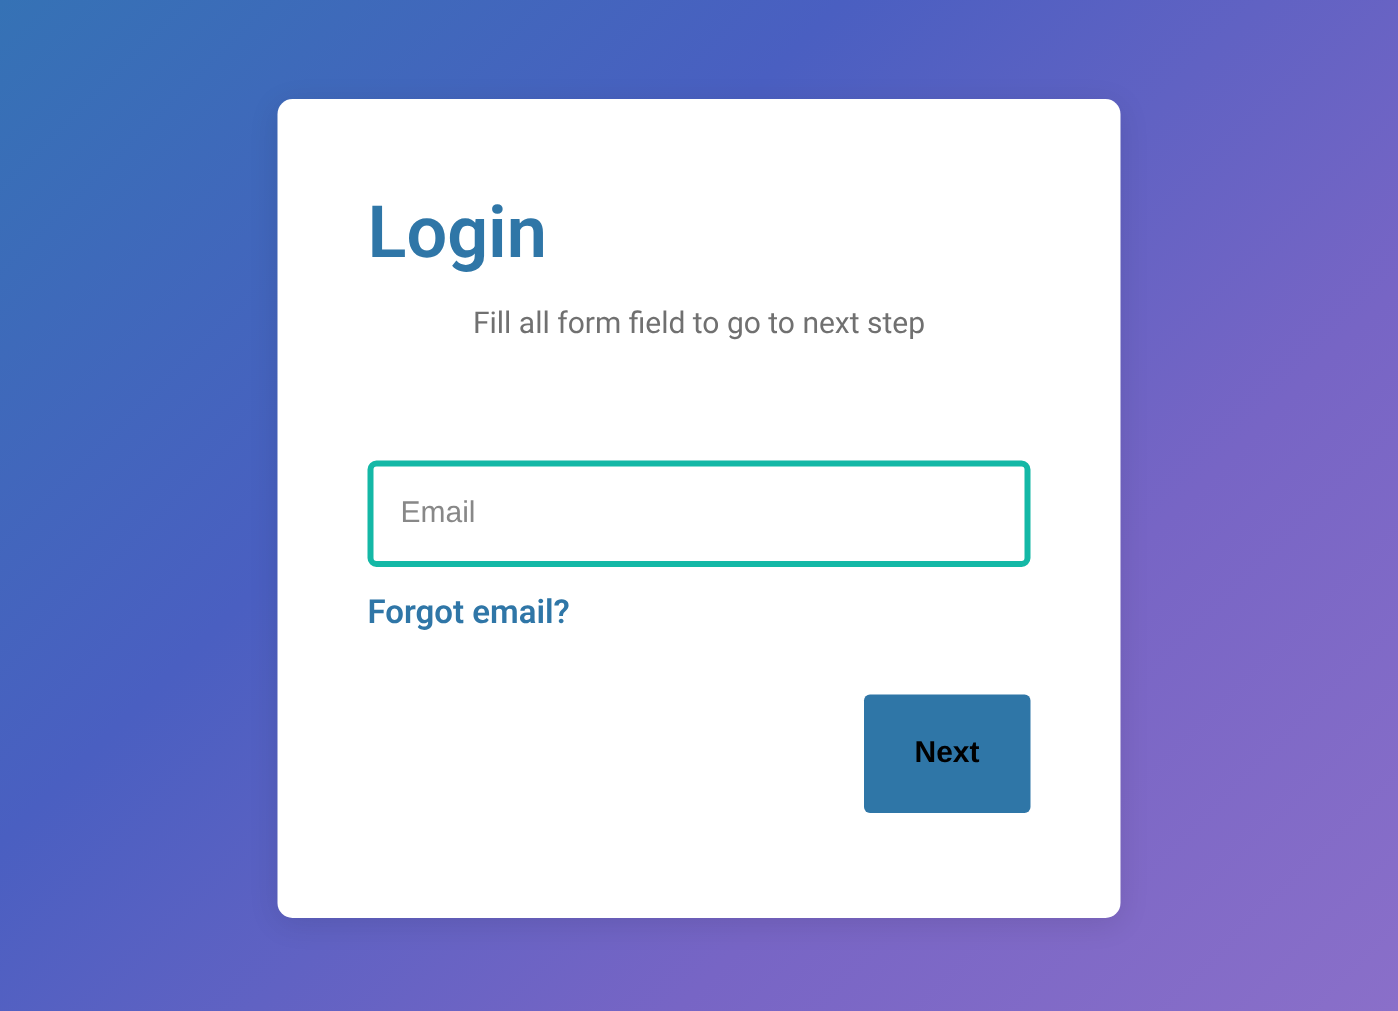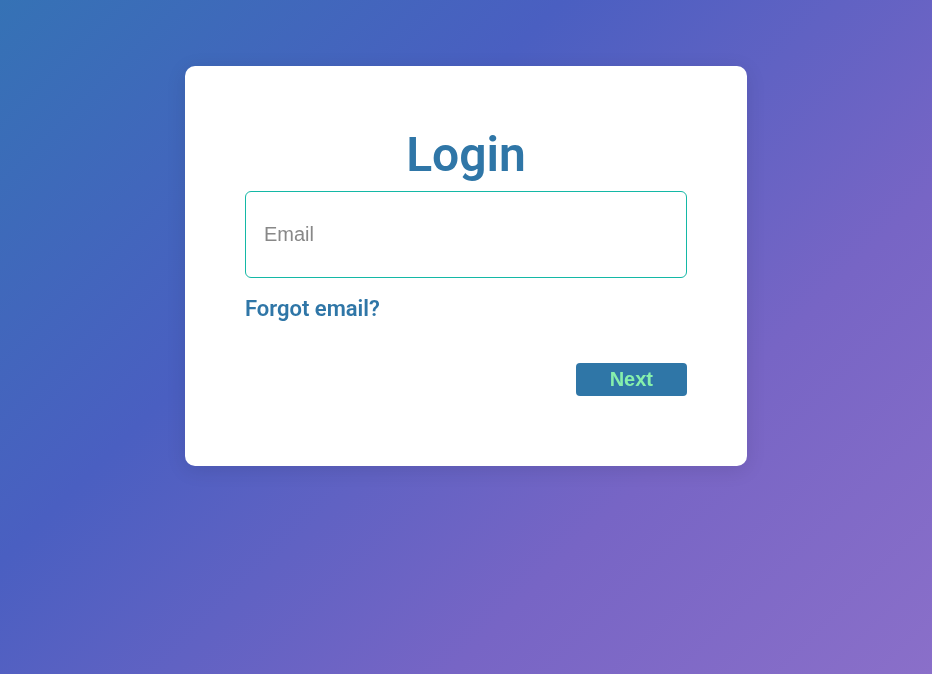--- a/index.html
+++ b/index.html
@@ -21,39 +21,38 @@
     
     .card {
       background: #fff;
       border-radius: 10px;
       width: 562px;
       padding: 60px 60px 70px 60px;
       box-shadow: 0 4px 20px rgba(0,0,0,0.1);
     }
     
     .title {
-      text-align: center;
       color: #2f76a7;
       font-size: 48px;
       font-weight: 600;
-      margin-bottom: 8px;
+      margin-bottom: 20px;
     }
     
     .subtitle {
       text-align: center;
       color: #707070;
       font-size: 20px;
       font-weight: 400;
       margin-bottom: 80px;
     }
     
     .input-wrapper {
-      border: 1px solid #14b8a6;
+      border: 4px solid #14b8a6;
       border-radius: 6px;
-      padding: 31px 18px;
+      padding: 20px 18px;
       margin-bottom: 18px;
     }
     
     .email-input {
       width: 100%;
       border: none;
       outline: none;
       font-size: 20px;
       color: #333;
       background: transparent;
@@ -73,34 +72,35 @@
       margin-bottom: 42px;
     }
     
     .button-row {
       display: flex;
       justify-content: flex-end;
     }
     
     .next-button {
       background: #2f76a7;
-      color: #86efac;
+      color: #000000;
       border: none;
       border-radius: 4px;
       font-size: 20px;
       font-weight: 600;
-      padding: 5px 34px;
+      padding: 28px 34px;
       cursor: pointer;
     }
   </style>
 </head>
 <body>
 
 <div class="card">
   <h1 class="title">Login</h1>
+  <p class="subtitle">Fill all form field to go to next step</p>
   
   <div class="input-wrapper">
     <input type="text" class="email-input" placeholder="Email" value="" style="">
   </div>
   
   <a class="forgot-link">Forgot email?</a>
   
   <div class="button-row">
     <button class="next-button">Next</button>
   </div>

